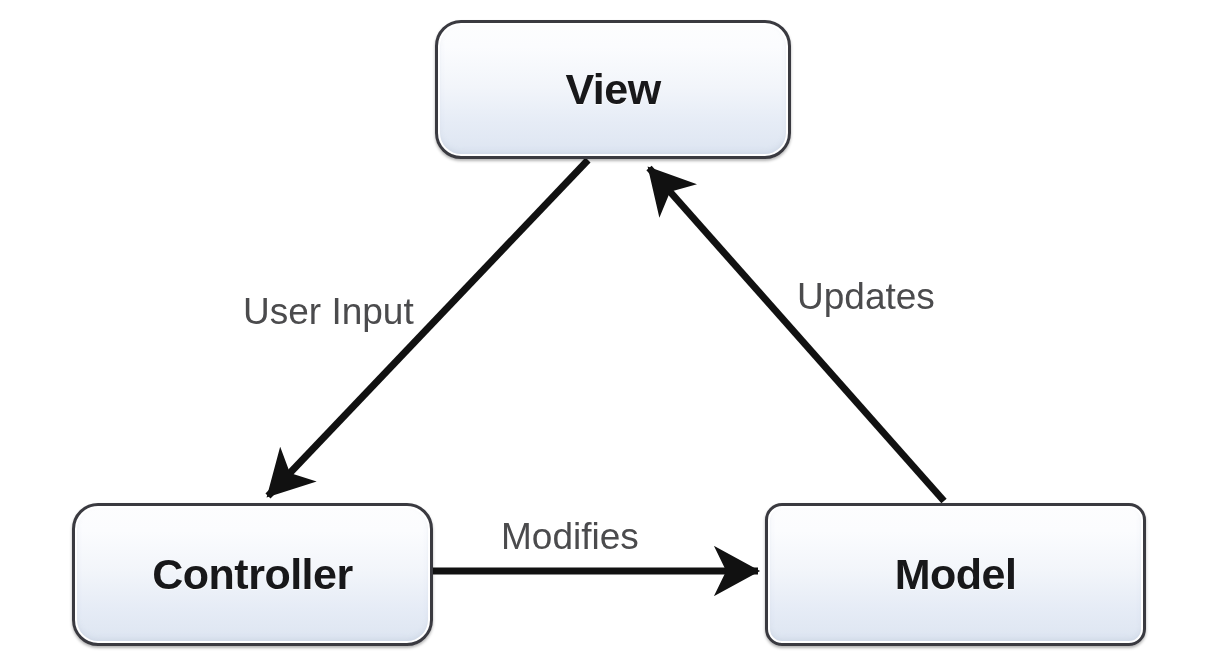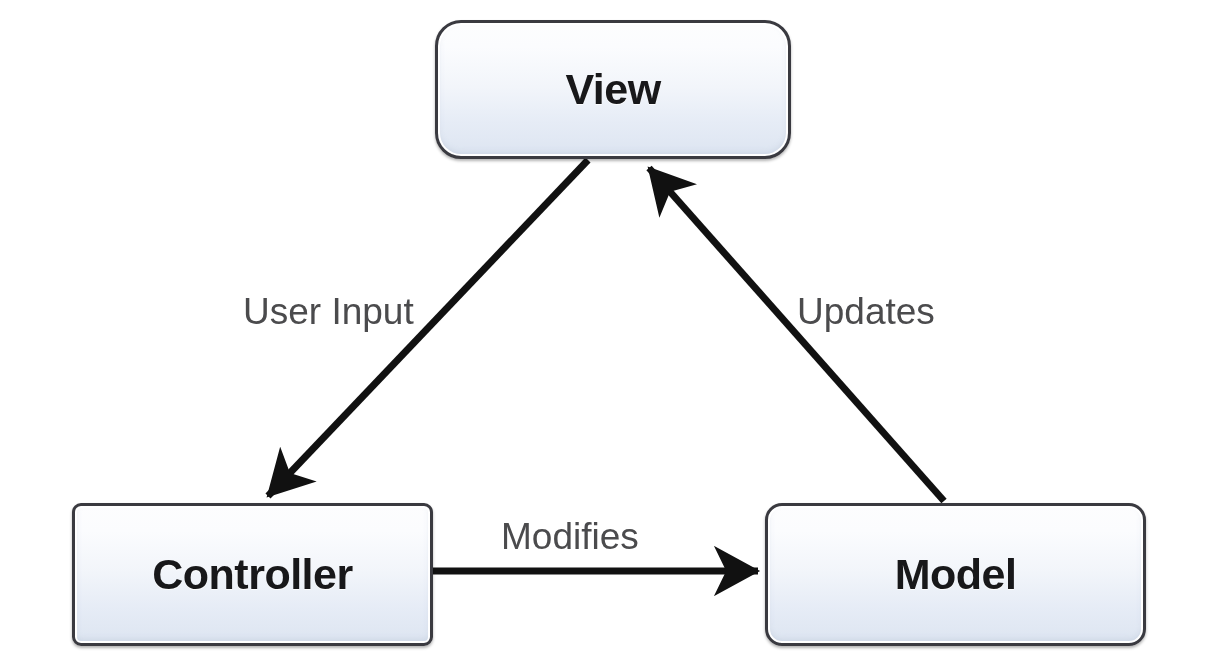--- a/index.html
+++ b/index.html
@@ -49,34 +49,34 @@
   .node-label {
     font-family: "Liberation Sans Narrow", "Liberation Sans", "DejaVu Sans", sans-serif;
     font-weight: bold;
     font-size: 43px;
     letter-spacing: -0.5px;
     color: #18181a;
     text-shadow: 0 1px 0 rgba(255,255,255,0.85);
     white-space: nowrap;
   }
   #node-view     { left: 435px; top: 20px;  width: 356px; height: 139px; }
-  #node-controller { left: 72px;  top: 503px; width: 361px; height: 143px; border-radius: 9px; }
+  #node-controller { left: 72px;  top: 503px; width: 361px; height: 143px; }
   #node-model    { left: 765px; top: 503px; width: 381px; height: 143px; border-radius: 17px; }
 
   .edge-label {
     position: absolute;
     font-family: "Liberation Sans Narrow", "Liberation Sans", "DejaVu Sans", sans-serif;
     font-weight: normal;
     font-size: 37px;
     color: #4b4b4d;
     white-space: nowrap;
     letter-spacing: 0px;
   }
   #label-user-input { left: 216px; top: 291px; margin-left: 27px; }
-  #label-updates    { left: 797px; top: 291px; }
+  #label-updates    { left: 797px; top: 276px; }
   #label-modifies   { left: 501px; top: 516px; }
 </style>
 </head>
 <body>
 
 <div id="diagram-canvas">
 
   <svg id="edge-layer" viewBox="0 0 1214 657" width="1214" height="657" xmlns="http://www.w3.org/2000/svg">
     <defs>
 

